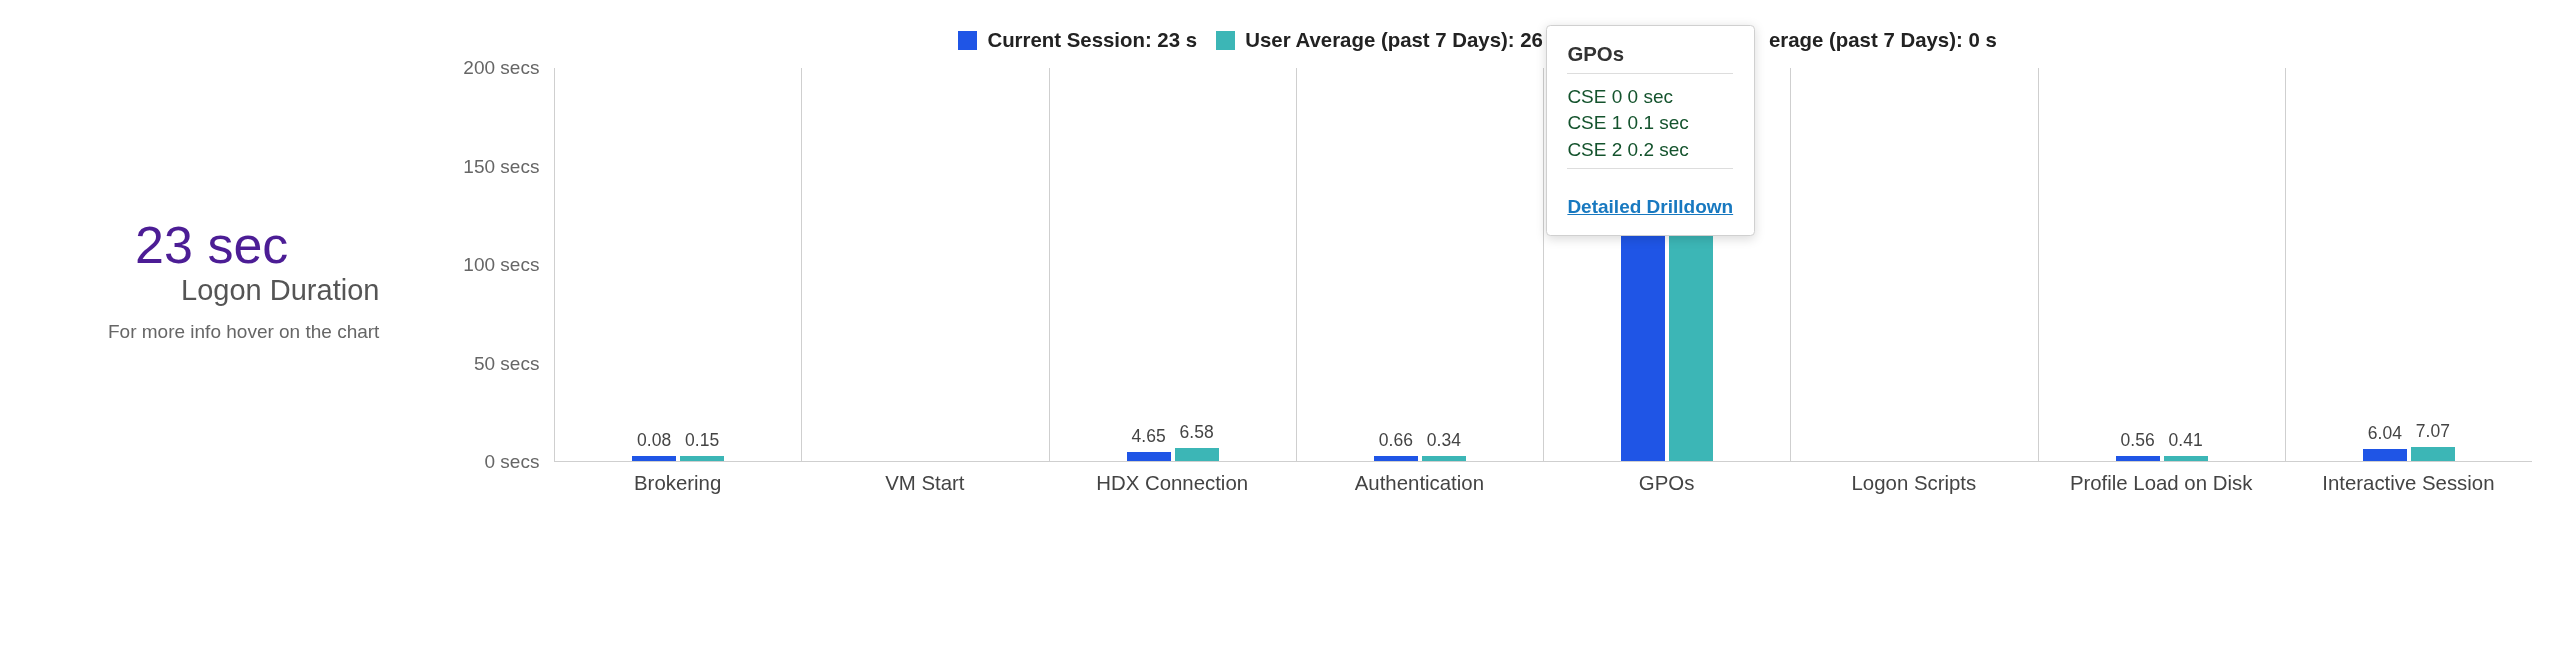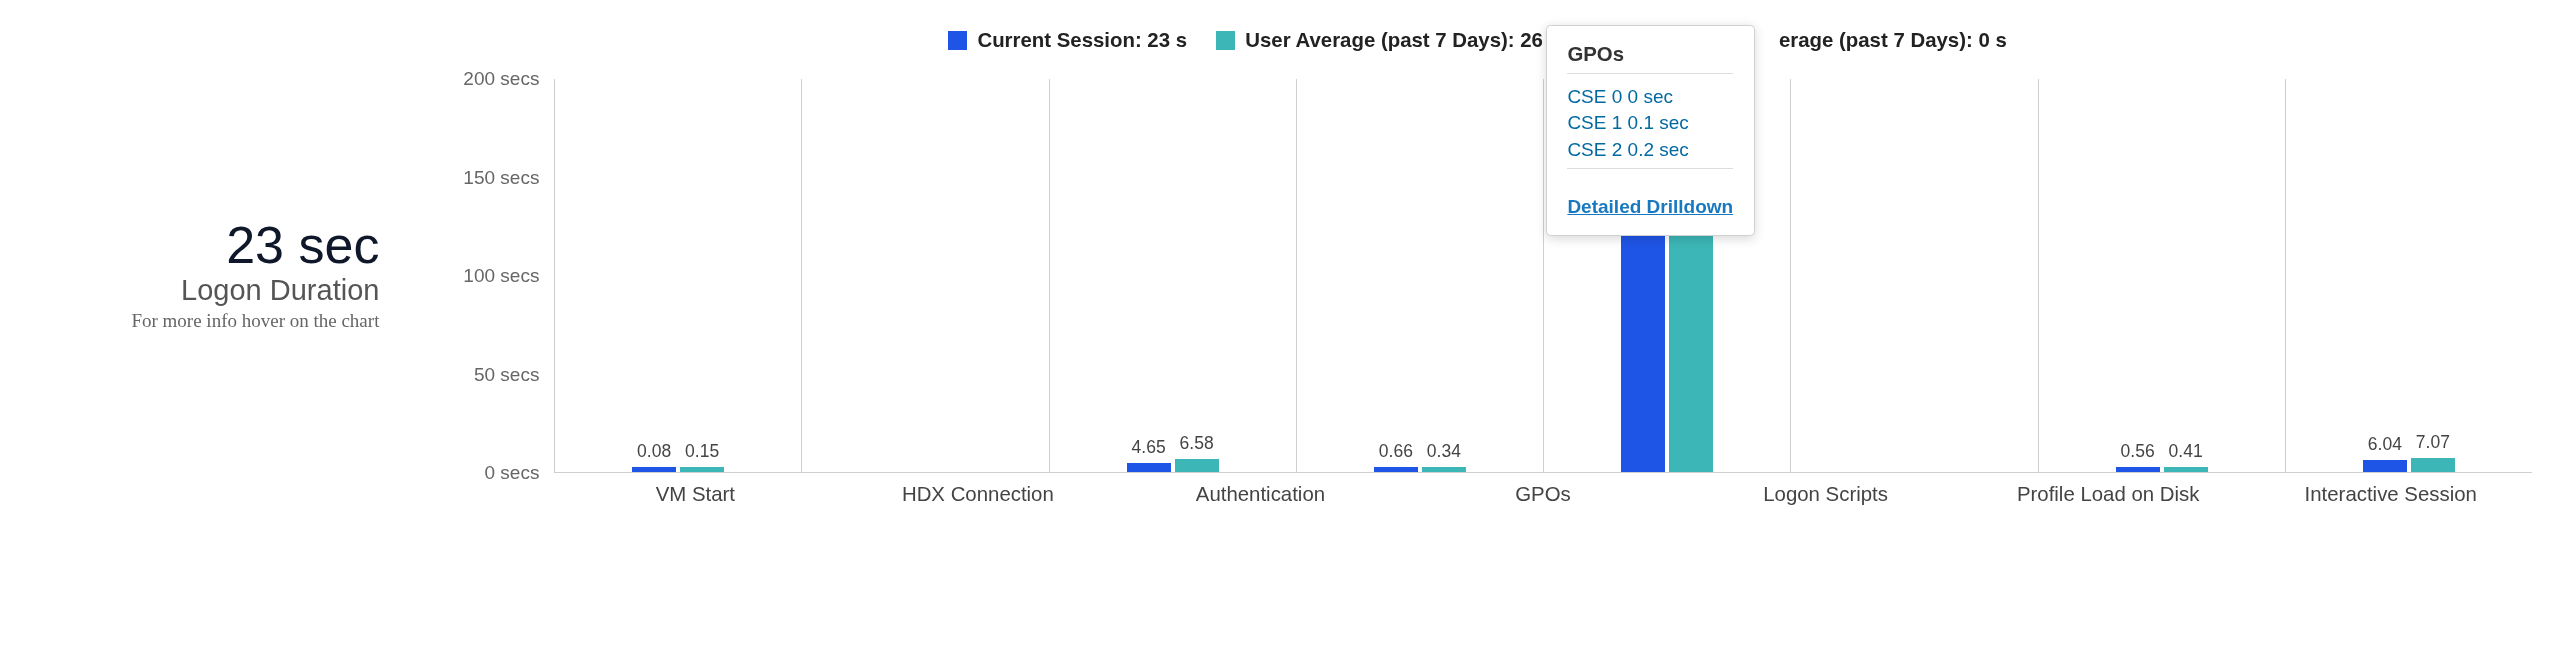--- a/index.html
+++ b/index.html
@@ -12,27 +12,27 @@
     --tooltip-bg:#fff;
     --tooltip-border:#d0d0d0;
     font-family:"Segoe UI",Arial,sans-serif;
   }
   *{box-sizing:border-box;}
   body{margin:0;background:#fff;color:var(--text);}
   .frame{width:2576px;height:670px;padding:29px 44px;position:relative;}
 
   .layout{display:flex;align-items:flex-start;gap:29px;}
   .summary{width:350px;padding-top:190px;text-align:right;padding-right:14.6px;}
-  .summary .big{font-size:52px;color:#0f172a;font-weight:400;line-height:1;}
+  .summary .big{font-size:52px;color:#4c1d95;font-weight:400;line-height:1;text-align:center;}
   .summary .title{font-size:29px;color:#555;margin-top:2.9px;}
   .summary .sub{font-size:19px;color:var(--text-muted);margin-top:13px;}
-  .summary .hint{font-size:19px;color:var(--text-muted);margin-top:3px;font-family:Liberation Serif, serif;}
+  .summary .hint{font-size:19px;color:var(--text-muted);margin-top:14px;}
 
   .chart-zone{position:relative;flex:1;}
-  .legend{display:flex;justify-content:center;gap:29px;font-size:20.4px;font-weight:600;color:#222;margin-bottom:27px;}
+  .legend{display:flex;justify-content:center;gap:19px;font-size:20.4px;font-weight:600;color:#222;margin-bottom:16px;}
   .legend-item{display:flex;align-items:center;gap:10.2px;white-space:nowrap;}
   .swatch{width:19px;height:19px;display:inline-block;}
   .swatch.blue{background:var(--blue);}
   .swatch.teal{background:var(--teal);}
 
   .plot{position:relative;height:394px;display:flex;}
   .yaxis{width:131px;position:relative;height:100%;}
   .ytick{position:absolute;right:14.6px;font-size:19px;color:var(--text-muted);transform:translateY(50%);}
   .plot-area{flex:1;position:relative;border-left:1.5px solid var(--grey-axis);border-bottom:1.5px solid var(--grey-axis);}
   .categories{position:absolute;left:0;right:0;bottom:0;top:0;display:flex;}
@@ -42,21 +42,21 @@
   .bar{width:44px;position:relative;}
   .bar.blue{background:var(--blue);}
   .bar.teal{background:var(--teal);}
   .val-label{position:absolute;top:-26px;left:50%;transform:translateX(-50%);font-size:17.5px;color:#444;white-space:nowrap;}
   .xlabels{display:flex;margin-left:131px;}
   .xlabel{flex:1;text-align:center;font-size:20.4px;color:#444;padding-top:10.2px;}
 
   .tooltip{position:absolute;background:var(--tooltip-bg);border:0.7px solid var(--tooltip-border);border-radius:4.4px;box-shadow:0 2.9px 10.2px rgba(0,0,0,.15);padding:17.5px 20.4px;min-width:197px;z-index:5;}
   .tooltip h4{margin:0 0 7.3px 0;font-size:20.4px;font-weight:600;color:#333;}
   .tooltip hr{border:none;border-top:0.7px solid #ddd;margin:7.3px 0 11.7px;}
-  .tooltip .row{font-size:19px;color:#0369a1;margin:4.4px 0;}
+  .tooltip .row{font-size:19px;color:#14532d;margin:4.4px 0;}
   .tooltip .link{color:var(--link);text-decoration:underline;font-size:19px;font-weight:700;margin-top:15px;display:inline-block;cursor:pointer;}
 </style>
 </head>
 <body>
 
 <div class="frame">
   <div class="layout">
 
     <div class="summary">
       <div class="big">23 sec</div>
@@ -149,20 +149,21 @@
                   </div>
                   <div class="bar teal" style="height: 3.535%; padding-left: 32px;">
                     <div class="val-label">7.07</div>
                   </div>
                 </div>
               </div>
             </div>
         </div>
       </div>
       <div class="xlabels" id="xlabels">
+          <div class="xlabel">Brokering</div>
           <div class="xlabel">VM Start</div>
           <div class="xlabel">HDX Connection</div>
           <div class="xlabel">Authentication</div>
           <div class="xlabel">GPOs</div>
           <div class="xlabel">Logon Scripts</div>
           <div class="xlabel">Profile Load on Disk</div>
           <div class="xlabel">Interactive Session</div>
         </div>
 
       <div class="tooltip" style="top:-4.4px;left:1123px;">

